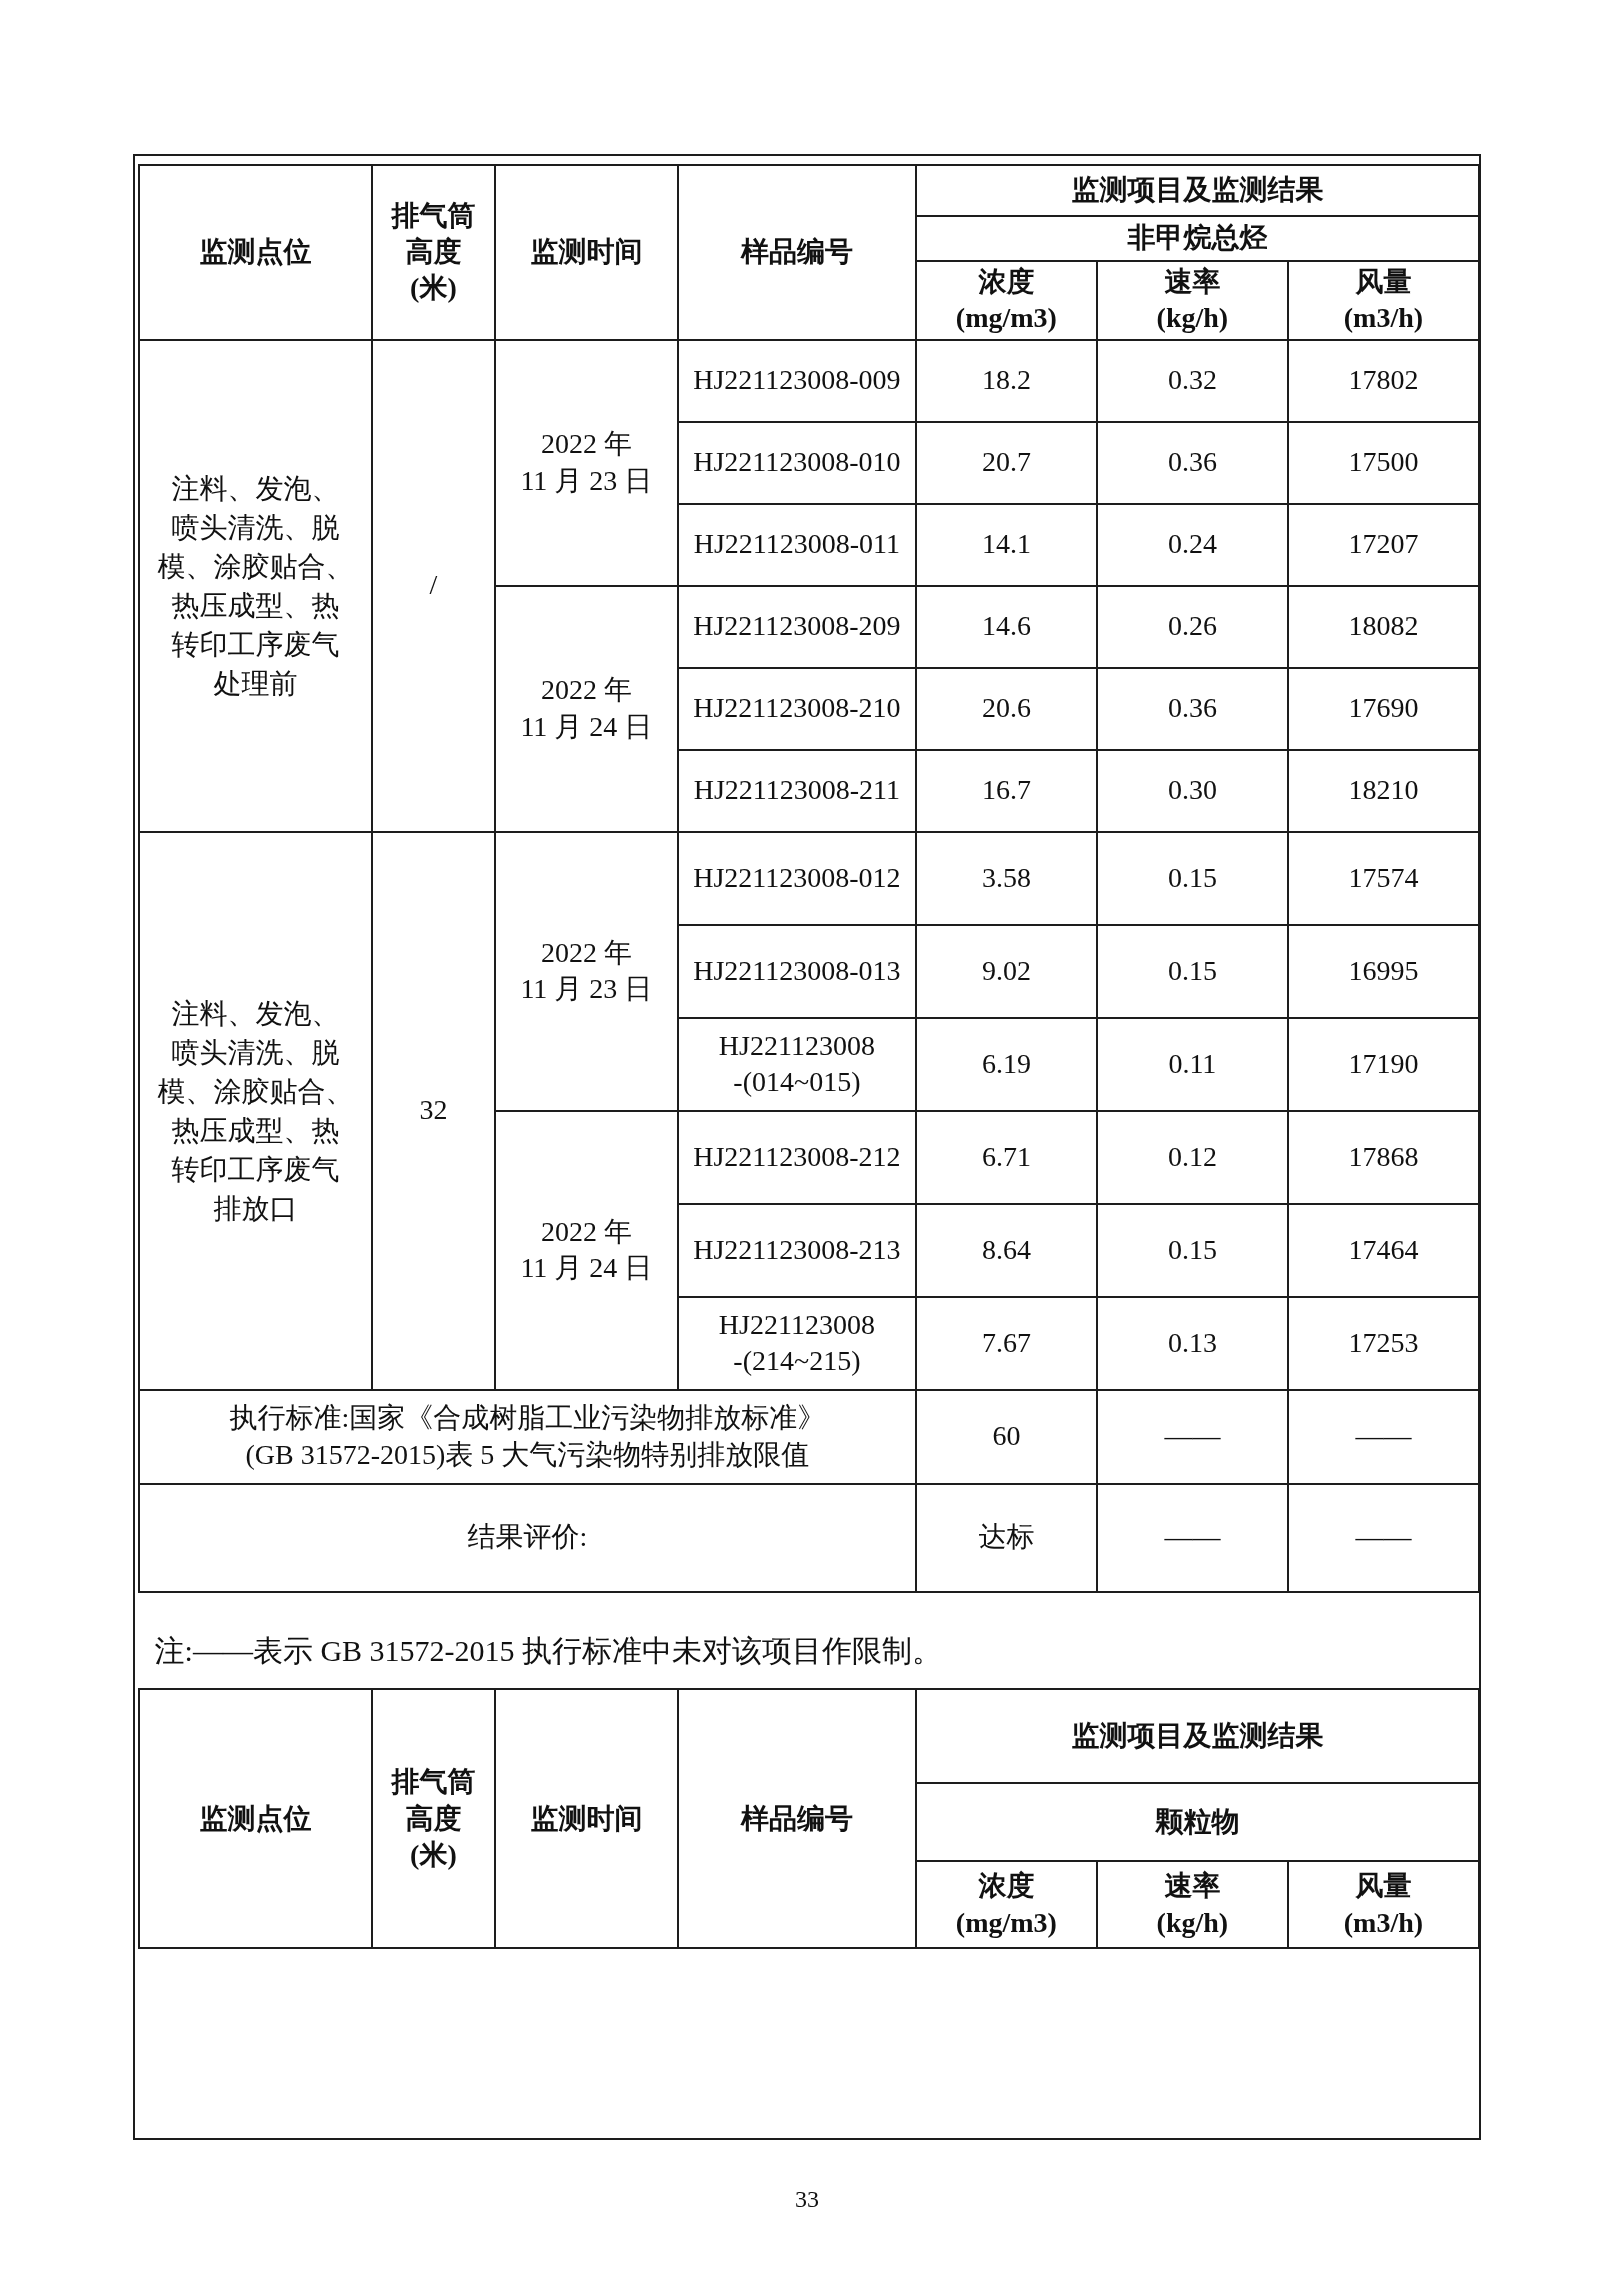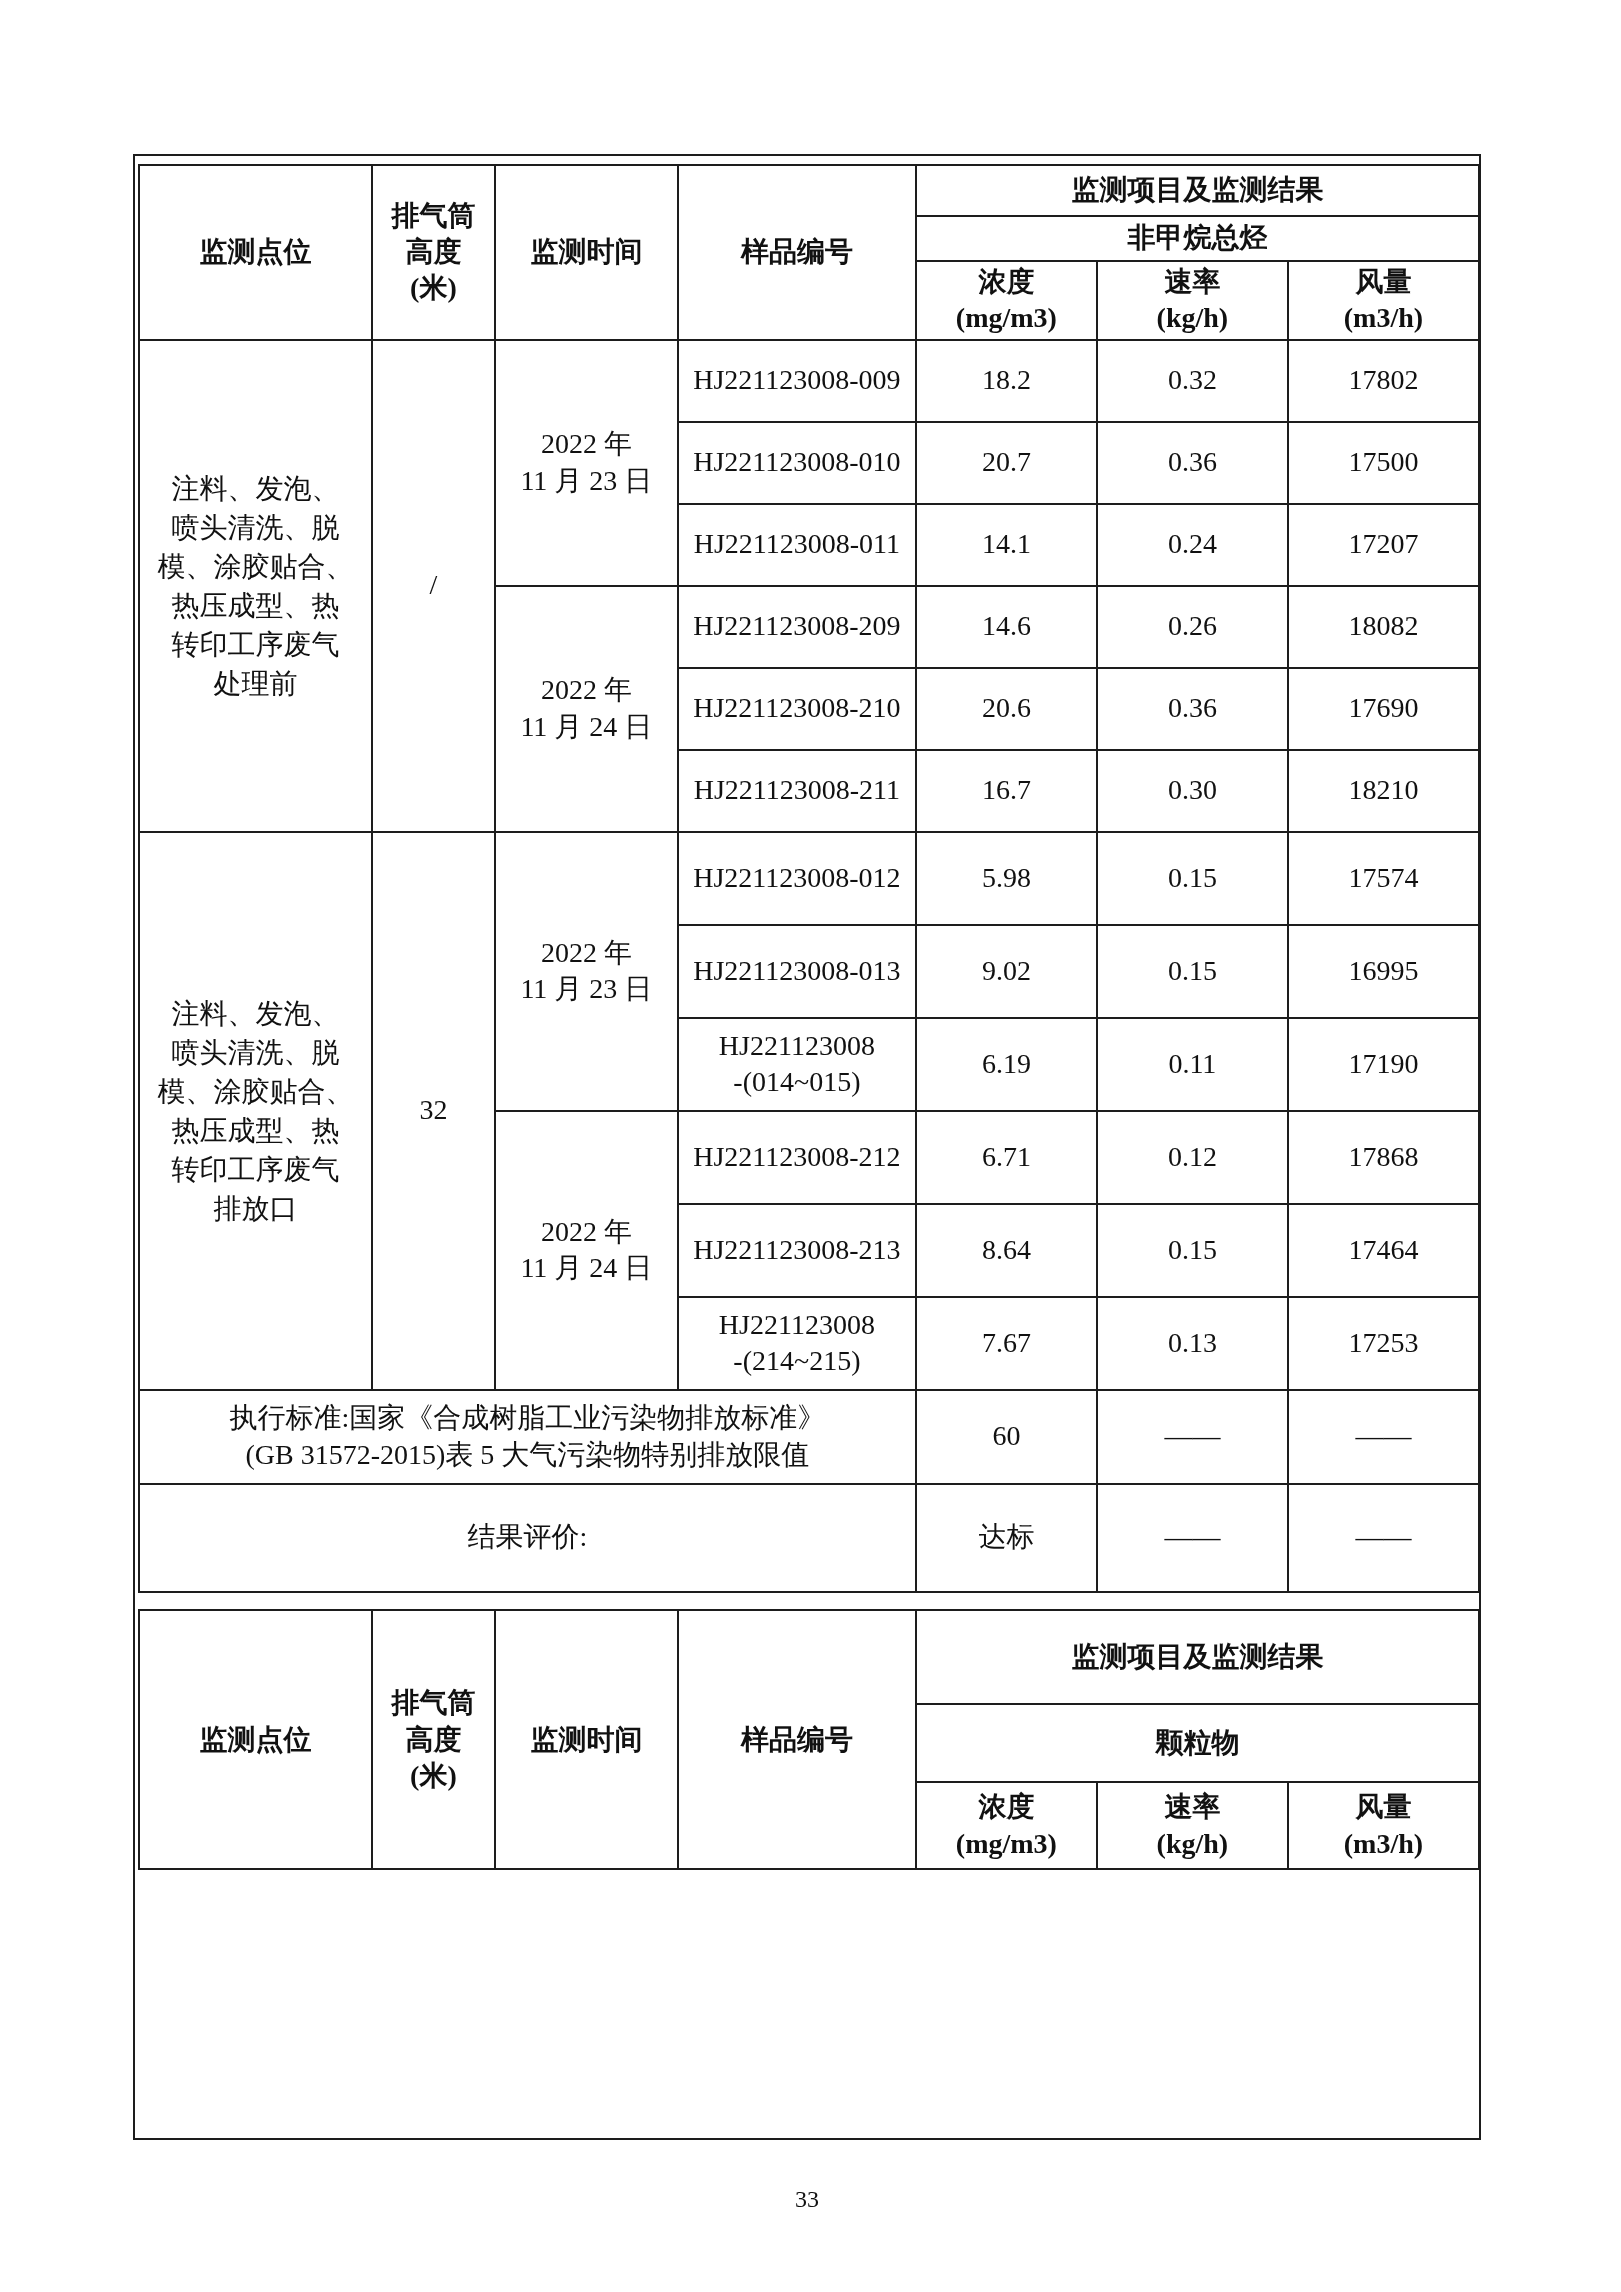--- a/index.html
+++ b/index.html
@@ -120,21 +120,21 @@
           <td rowspan="6" class="ml pt">注料、发泡、
 喷头清洗、脱
 模、涂胶贴合、
 热压成型、热
 转印工序废气
 排放口</td>
           <td rowspan="6">32</td>
           <td rowspan="3" class="ml">2022 年
 11 月 23 日</td>
           <td>HJ221123008-012</td>
-          <td>5.98</td>
+          <td>3.58</td>
           <td>0.15</td>
           <td>17574</td>
         </tr>
         <tr class="r2">
           <td>HJ221123008-013</td>
           <td>9.02</td>
           <td>0.15</td>
           <td>16995</td>
         </tr>
         <tr class="r2">
@@ -174,20 +174,21 @@
         </tr>
         <tr class="rres bt">
           <td colspan="4">结果评价:</td>
           <td>达标</td>
           <td>——</td>
           <td>——</td>
         </tr>
       </tbody>
     </table>
 
+    <div class="note-line">注:——表示 GB 31572-2015 执行标准中未对该项目作限制。</div>
 
 
     <table id="t2">
       <colgroup>
         <col style="width:233px">
           <col style="width:123px">
           <col style="width:183px">
         <col style="width:238px">
           <col style="width:181px">
           <col style="width:191px">

